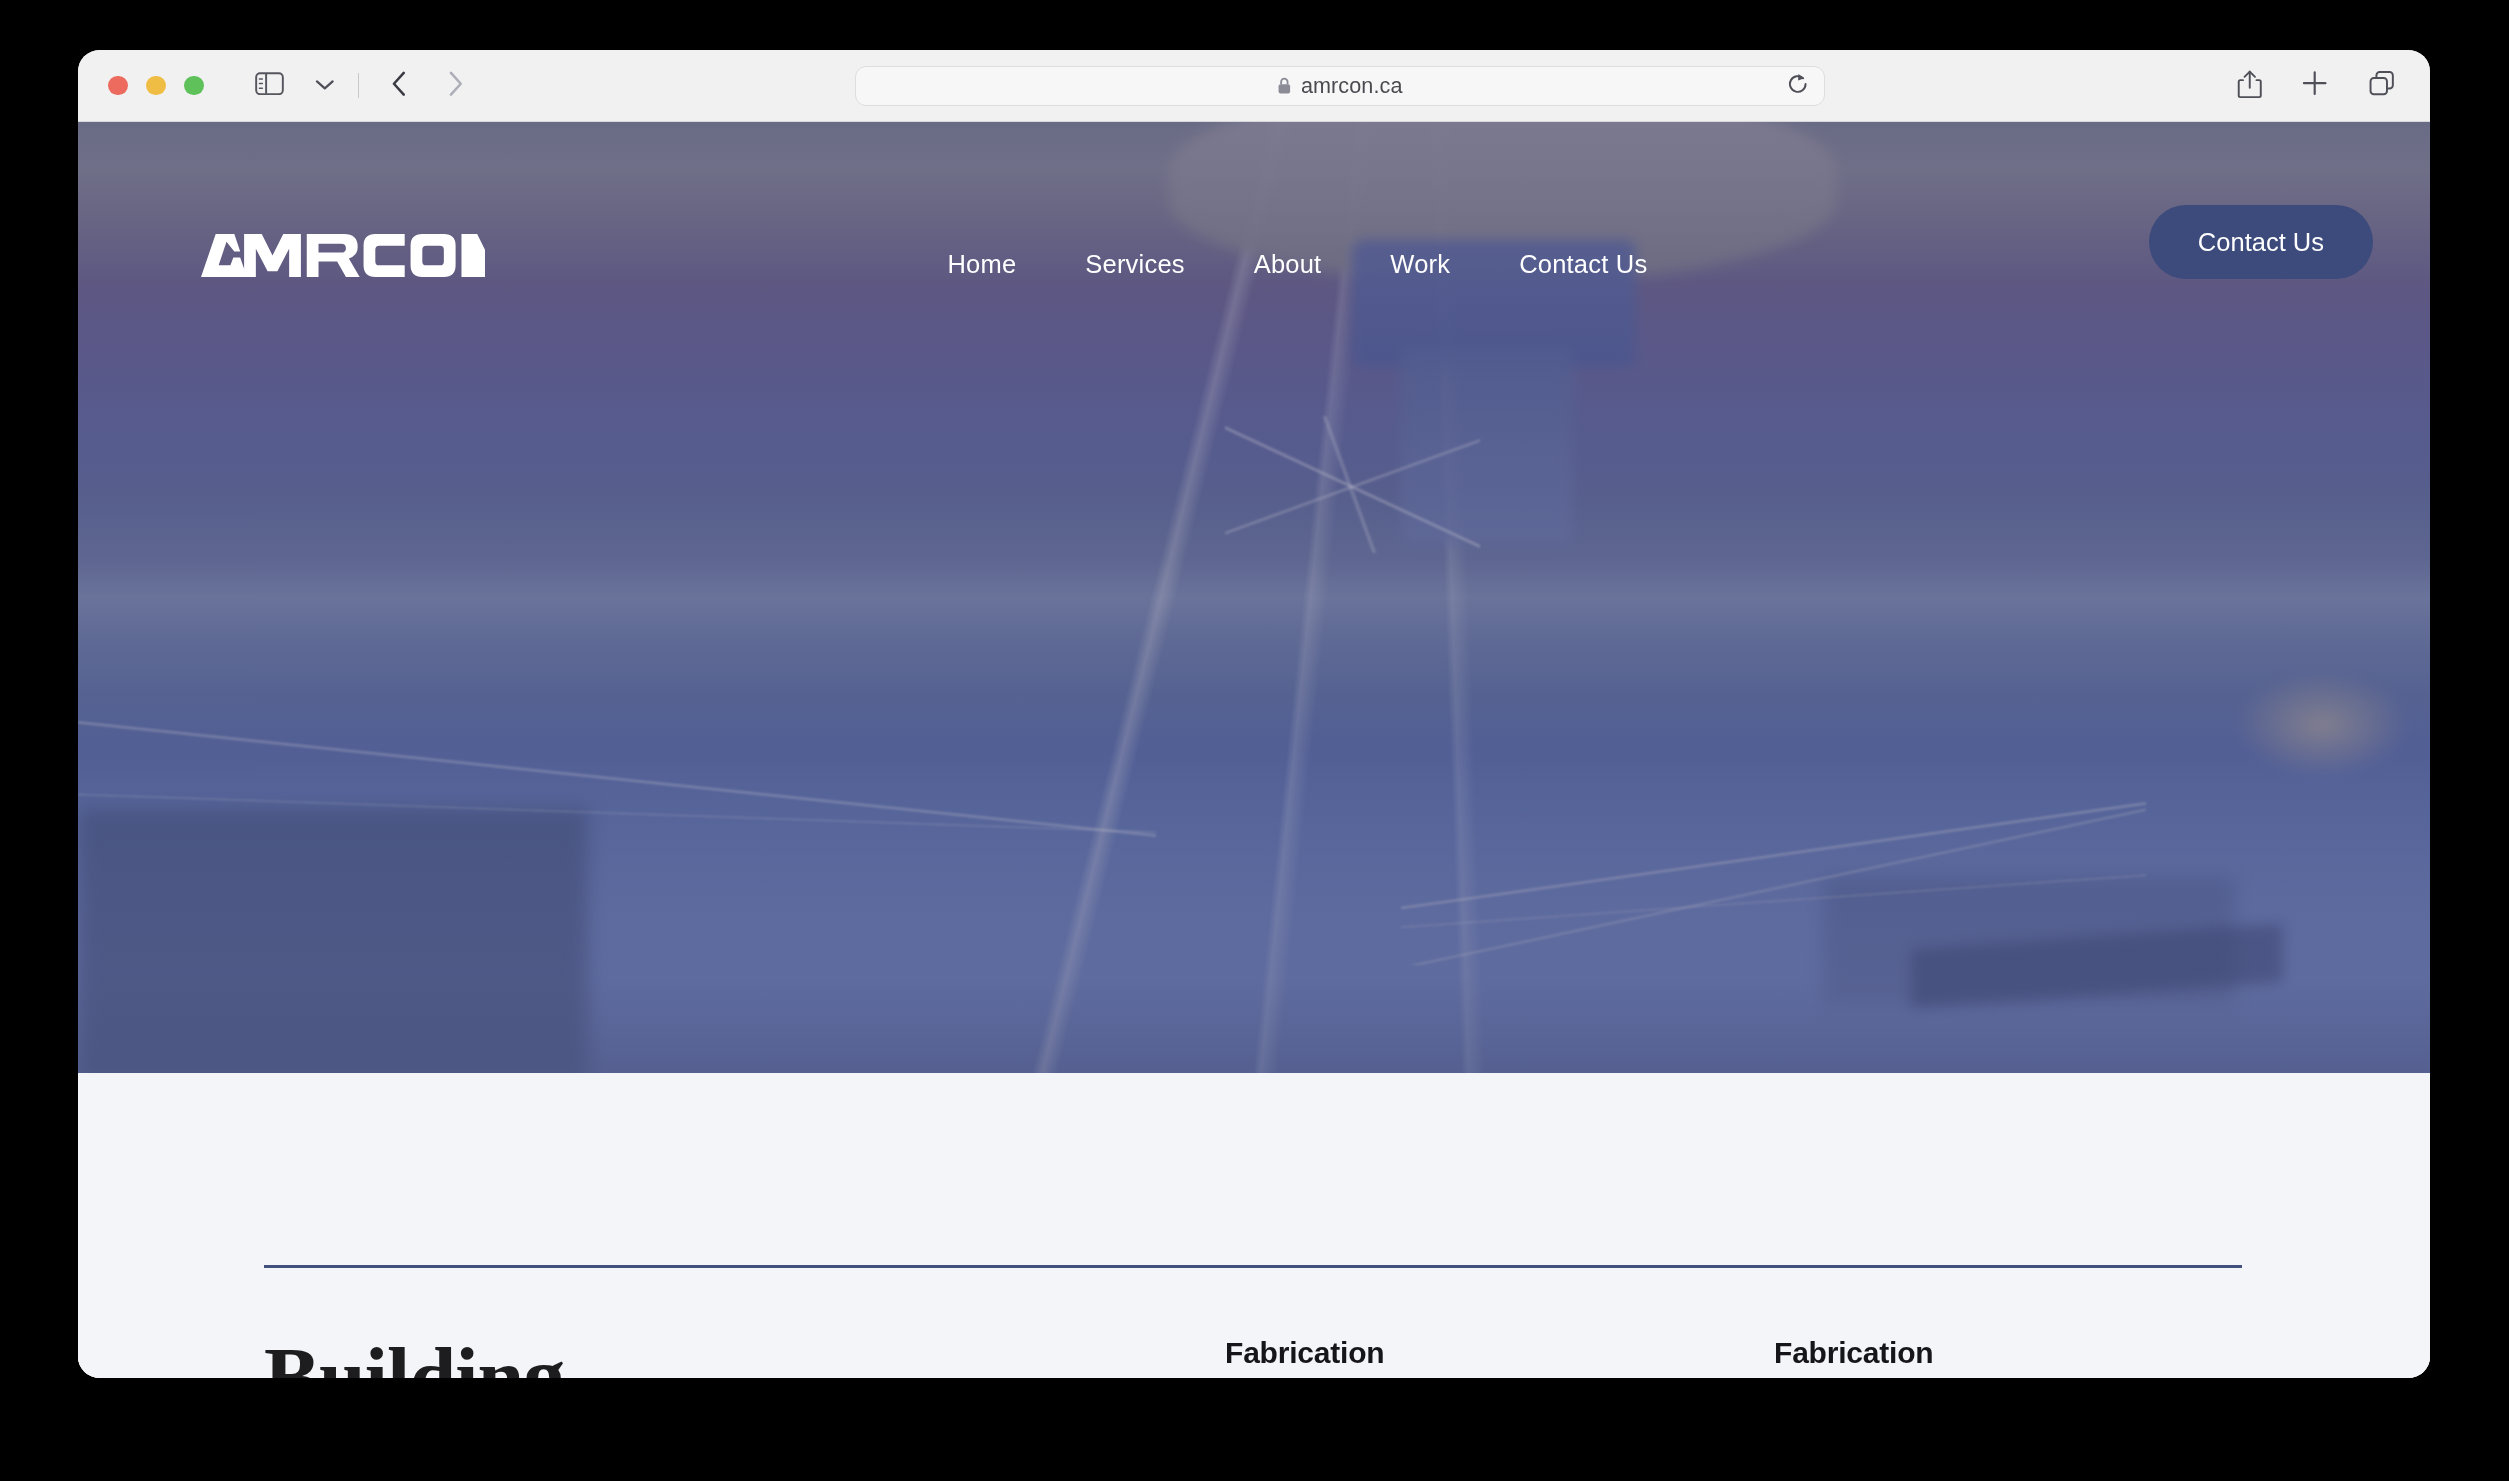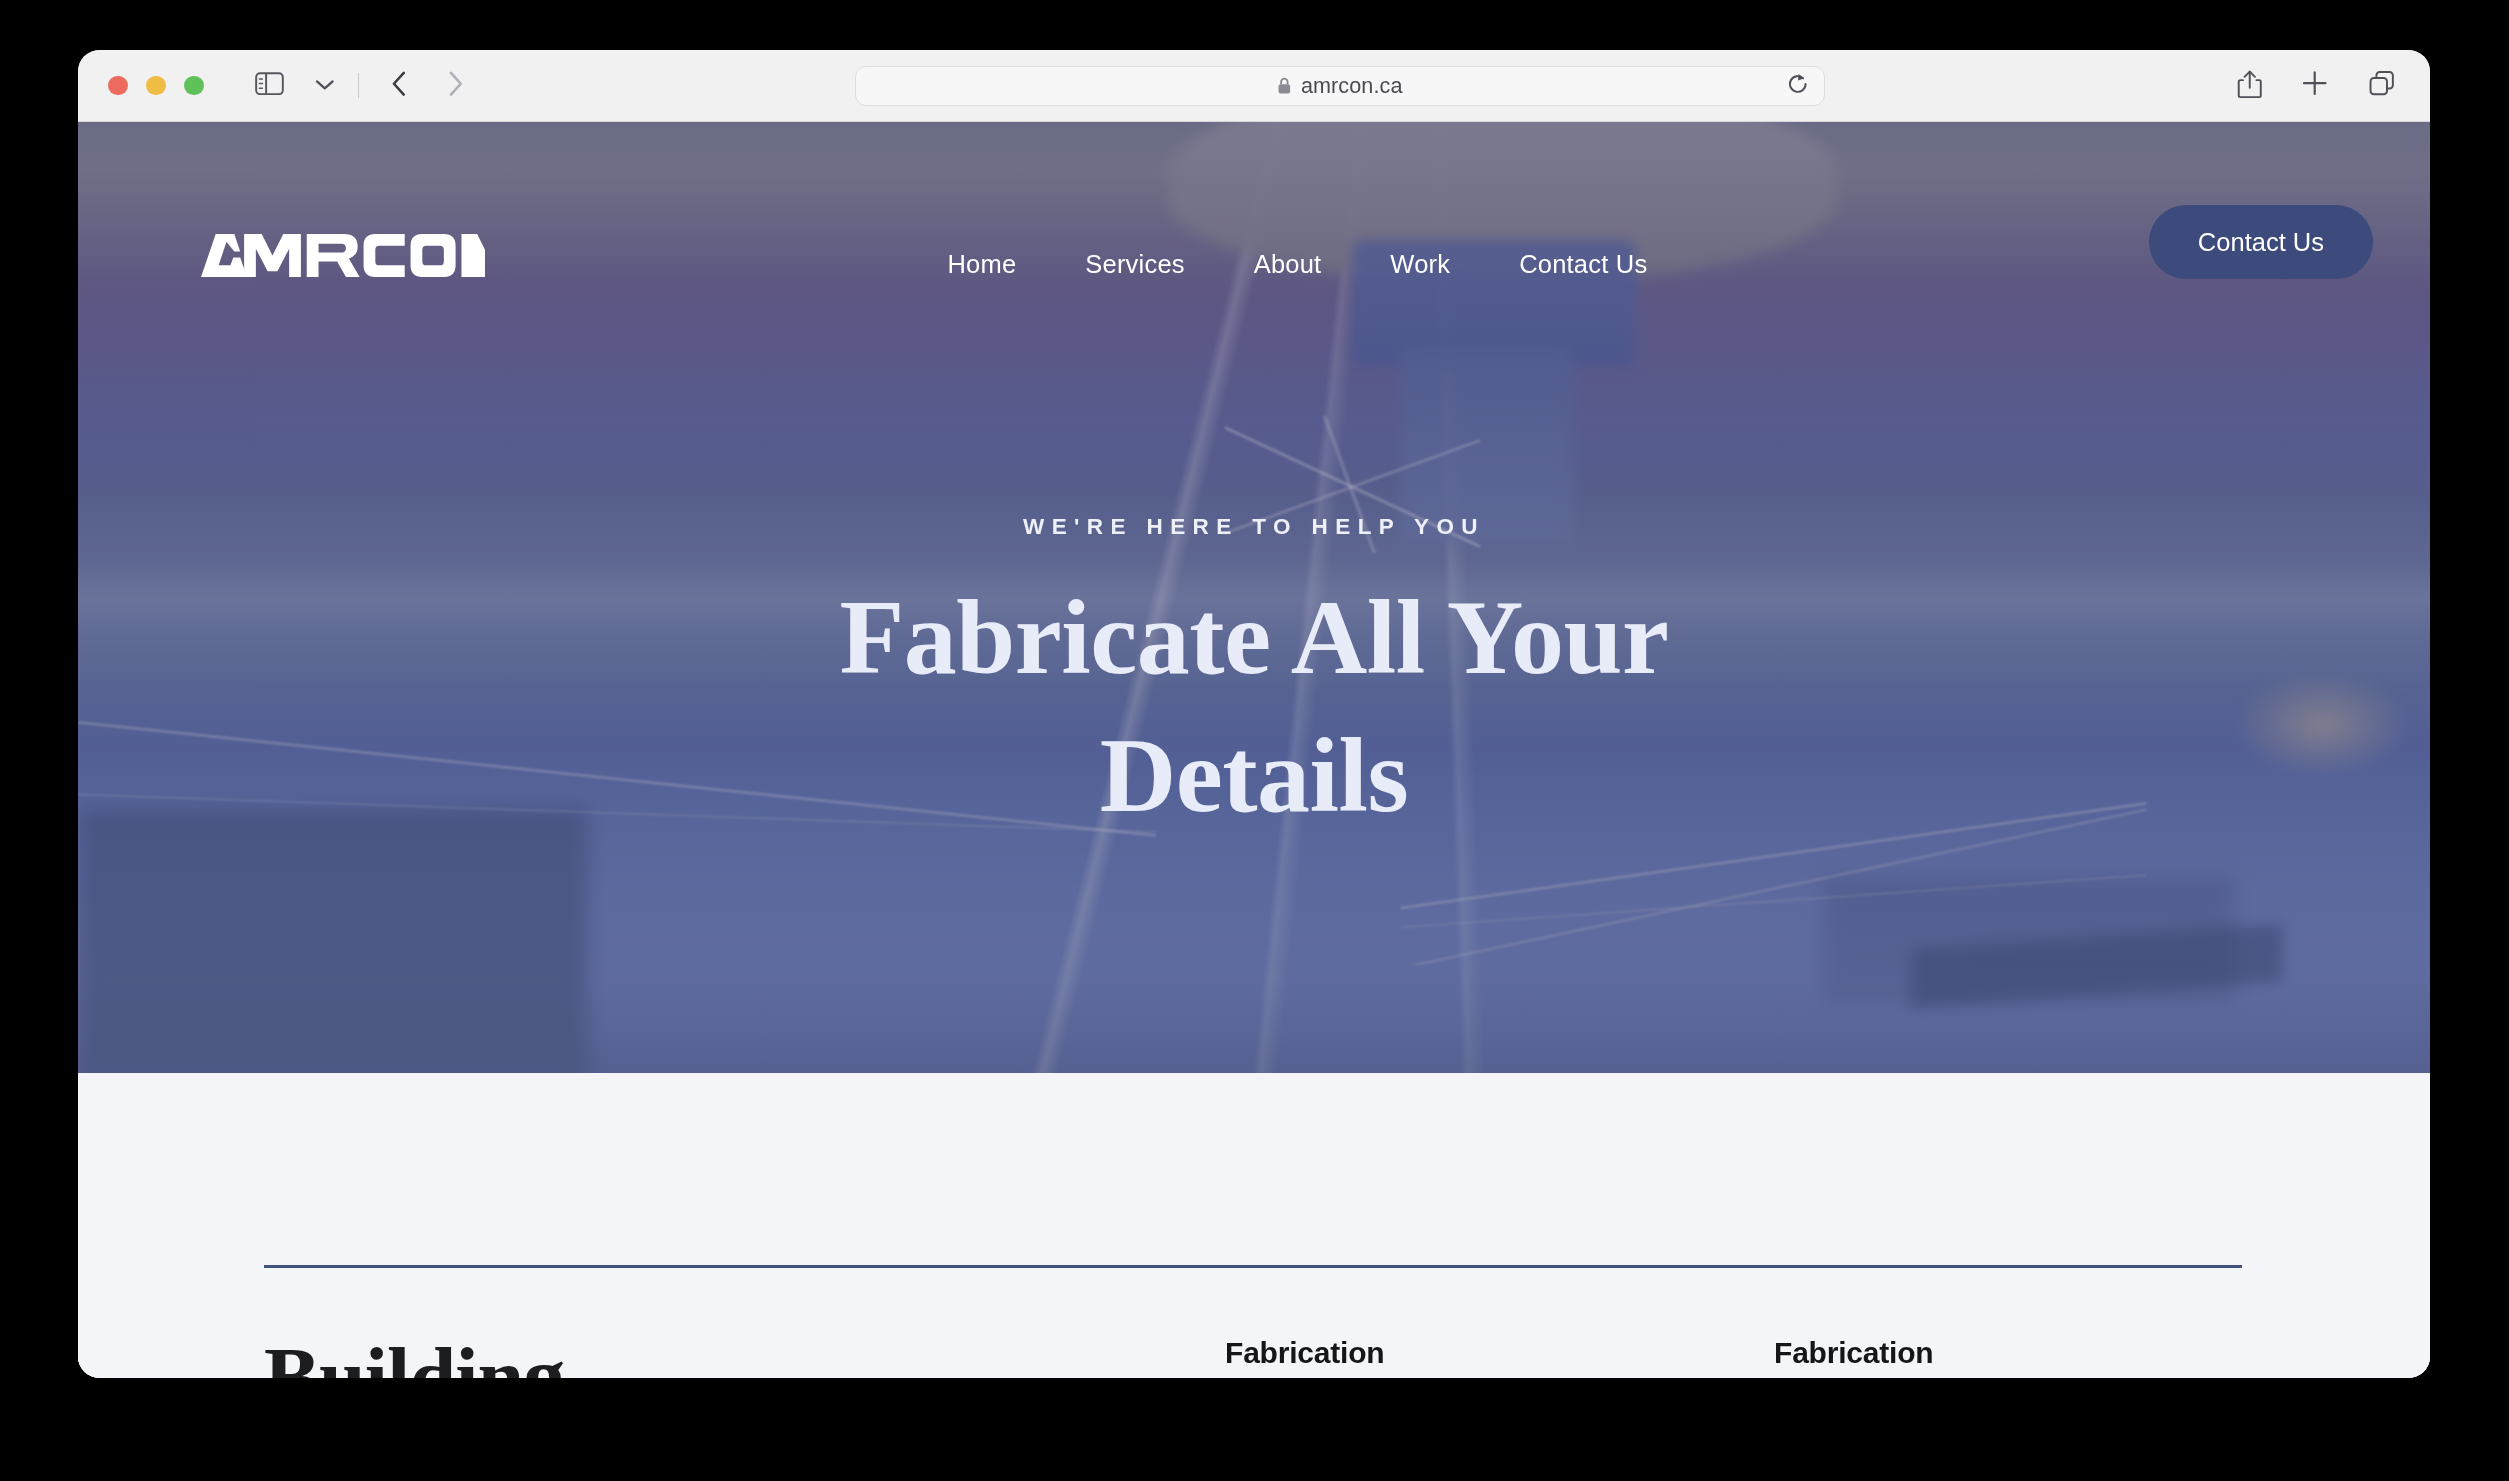--- a/index.html
+++ b/index.html
@@ -464,27 +464,20 @@
             <a class="nav-link" href="#">Home</a>
             <a class="nav-link" href="#">Services</a>
             <a class="nav-link" href="#">About</a>
             <a class="nav-link" href="#">Work</a>
             <a class="nav-link" href="#">Contact Us</a>
           </nav>
 
           <button class="cta-btn">Contact Us</button>
         </header>
 
-        <div class="hero-copy">
-          <div class="eyebrow">WE'RE HERE TO HELP YOU</div>
-          <h1 class="hero-title">
-            <span>Fabricate All Your</span><br>
-            <span>Details</span>
-          </h1>
-        </div>
       </section>
 
       <section class="content">
         <div class="rule"></div>
 
         <div class="content-grid">
           <div class="col-left">
             <h2 class="big-heading">Building</h2>
           </div>
 

